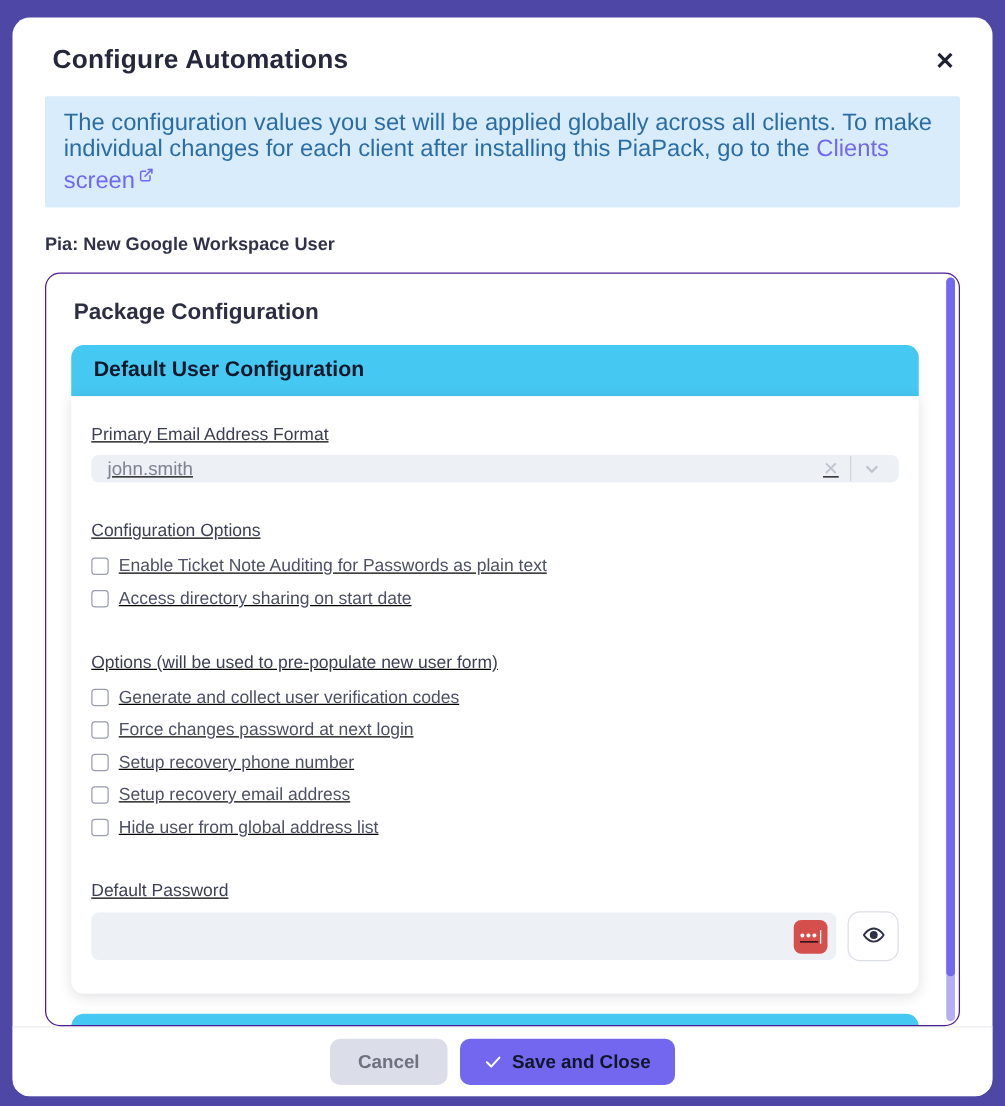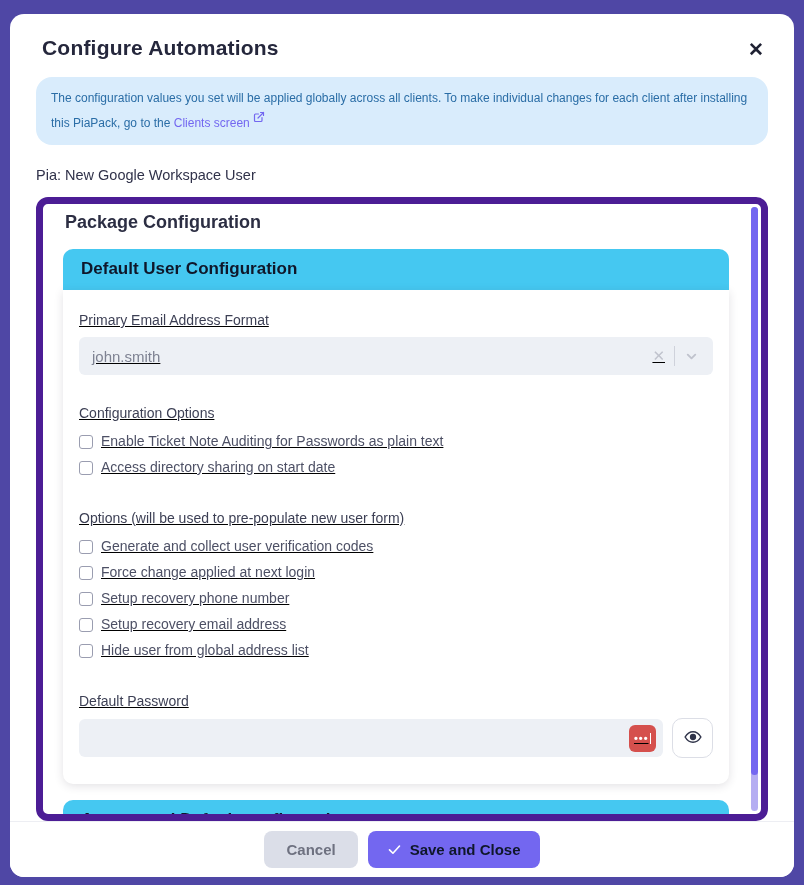--- a/index.html
+++ b/index.html
@@ -28,45 +28,45 @@
   .modal-title { font-size: 21px; font-weight: 700; color: #25273c; letter-spacing: .2px; }
   .close-btn {
     background: none; border: none; cursor: pointer;
     font-size: 19px; font-weight: 700; color: #1f2133; line-height: 1;
     padding: 4px;
   }
   
   .banner {
     margin: 0 26px;
     background: #d9ecfc;
-    border-radius: 16px;
+    border-radius: 2px;
     padding: 11px 15px;
-    font-size: 12px;
+    font-size: 19px;
     line-height: 21px;
     color: #2a6da6;
     flex: 0 0 auto;
   }
   .banner a { color: #7367f0; text-decoration: none; cursor: pointer; }
   .ext-icon { display: inline-block; vertical-align: 4px; margin-left: 3px; }
   
   .pia-line {
     margin: 22px 26px 14px 26px;
-    font-size: 14.5px; font-weight: 400; color: #30324a;
+    font-size: 14.5px; font-weight: 700; color: #30324a;
     flex: 0 0 auto;
   }
   
   .panel {
     margin: 0 26px;
-    border: 7px solid #4c1d95;
+    border: 1px solid #4c1d95;
     border-radius: 12px;
     flex: 1 1 auto;
     min-height: 0;
     overflow: hidden;
     position: relative;
-    padding: 4px 22px 0 20px;
+    padding: 16px 22px 0 20px;
     background: #ffffff;
   }
   .panel-title { font-size: 18px; font-weight: 600; color: #2c2e43; margin: 4px 0 16px 2px; }
   .section-header {
     background: #45c8f1;
     color: #0f172a;
     font-size: 17px;
     font-weight: 600;
     padding: 10px 18px 11px 18px;
     border-radius: 10px 10px 0 0;
@@ -78,21 +78,21 @@
     border-radius: 0 0 10px 10px;
     box-shadow: 0 2px 10px rgba(47,43,61,.14);
     padding: 22px 16px 26px 16px;
     margin-right: 10px;
     position: relative;
     text-decoration: underline;
   }
   .field-label { font-size: 14px; color: #3c3f54; margin-bottom: 9px; }
   
   .select {
-    height: 38px;
+    height: 22px;
     background: #edf0f5;
     border-radius: 6px;
     display: flex; align-items: center;
     padding: 0 10px 0 13px;
     margin-bottom: 30px;
     cursor: pointer;
   }
   .select-value { flex: 1; font-size: 15px; color: #7e8292; }
   .select-clear { color: #c0c3cd; font-size: 15px; padding: 0 9px; cursor: pointer; }
   .select-sep { width: 1px; height: 20px; background: #cfd2db; }
@@ -224,21 +224,21 @@
         <span class="chk-label">Access directory sharing on start date</span>
       </div>
 
       <div class="group-label gap-lg">Options (will be used to pre-populate new user form)</div>
       <div class="chk-row">
         <span class="chk-box"></span>
         <span class="chk-label">Generate and collect user verification codes</span>
       </div>
       <div class="chk-row">
         <span class="chk-box"></span>
-        <span class="chk-label">Force change applied at next login</span>
+        <span class="chk-label">Force changes password at next login</span>
       </div>
       <div class="chk-row">
         <span class="chk-box"></span>
         <span class="chk-label">Setup recovery phone number</span>
       </div>
       <div class="chk-row">
         <span class="chk-box"></span>
         <span class="chk-label">Setup recovery email address</span>
       </div>
       <div class="chk-row">

